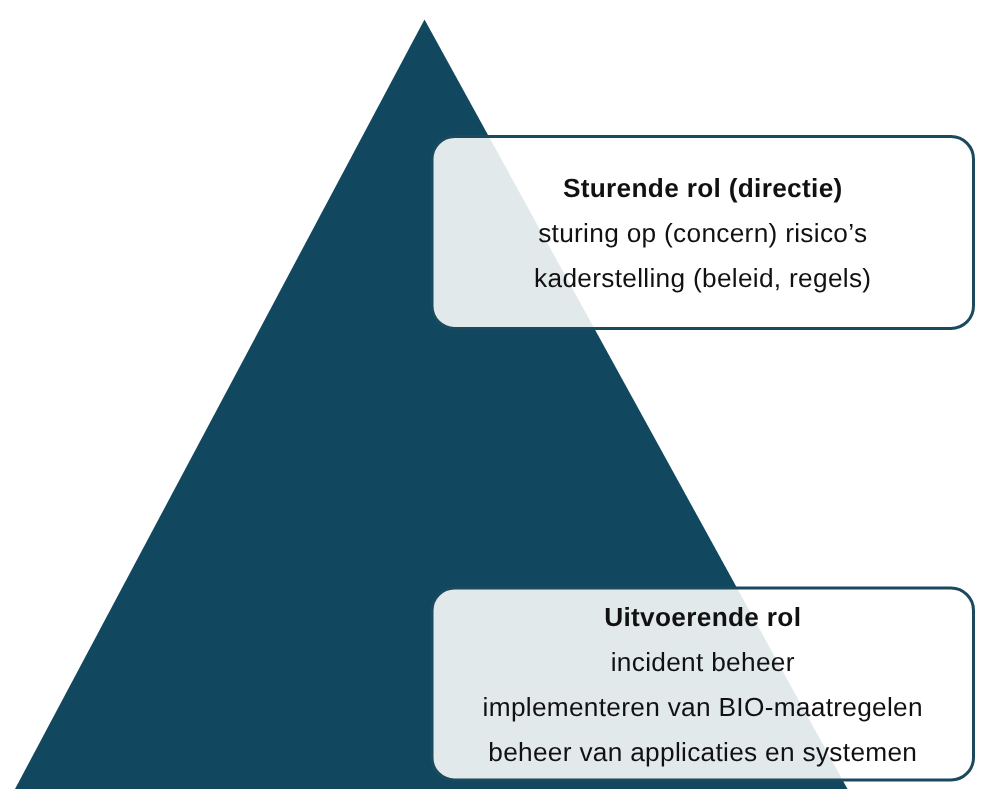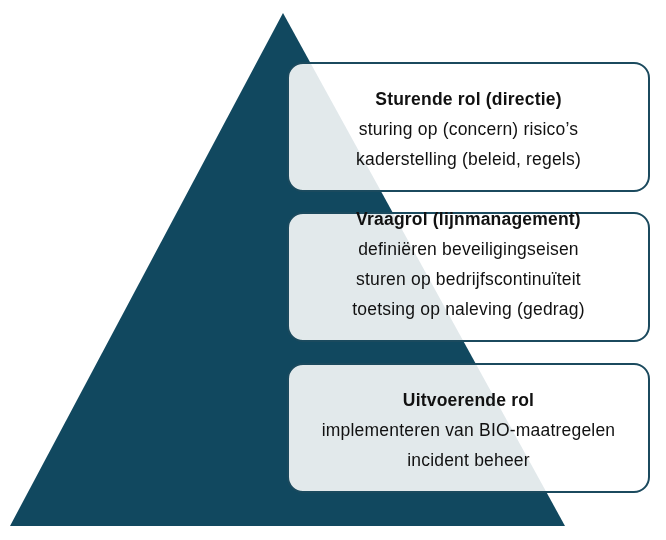--- a/index.html
+++ b/index.html
@@ -31,28 +31,29 @@
   .role-box {
     position: absolute;
     left: 287px;
     width: 363px;
     height: 130px;
     background: var(--boxfill);
     border: 2px solid var(--boxborder);
     border-radius: 16px;
     display: flex;
     flex-direction: column;
-    justify-content: flex-end;
+    justify-content: center;
     align-items: center;
     text-align: center;
     color: var(--text);
     font-size: 17.5px;
     letter-spacing: 0.2px;
     line-height: 30px;
-    padding: 16px 6px;
+    padding: 2px 6px;
+    margin-top: 28px;
   }
   .role-box .box-title { font-weight: 700; }
   .box-1 { top: 62px; }
   .box-2 { top: 212px; }
   .box-3 { top: 363px; }
 </style>
 </head>
 <body>
 
 <div class="canvas">
@@ -60,26 +61,21 @@
   <svg class="triangle-svg" viewBox="0 0 666 540" aria-hidden="true">
     <polygon points="283,13 565,526 10,526"></polygon>
   </svg>
 
   <div class="role-box box-1">
     <div class="box-title">Sturende rol (directie)</div>
     <div class="box-line">sturing op (concern) risico’s</div>
     <div class="box-line">kaderstelling (beleid, regels)</div>
   </div>
 
-  <div class="role-box box-2">
-    <div class="box-title">Vraagrol (lijnmanagement)</div>
-    <div class="box-line">definiëren beveiligingseisen</div>
-    <div class="box-line">sturen op bedrijfscontinuïteit</div>
-    <div class="box-line">toetsing op naleving (gedrag)</div>
-  </div>
 
   <div class="role-box box-3">
     <div class="box-title">Uitvoerende rol</div>
+    <div class="box-line">incident beheer</div>
     <div class="box-line">implementeren van BIO-maatregelen</div>
-    <div class="box-line">incident beheer</div>
+    <div class="box-line">beheer van applicaties en systemen</div>
   </div>
 
 </div>
 
 </body></html>

